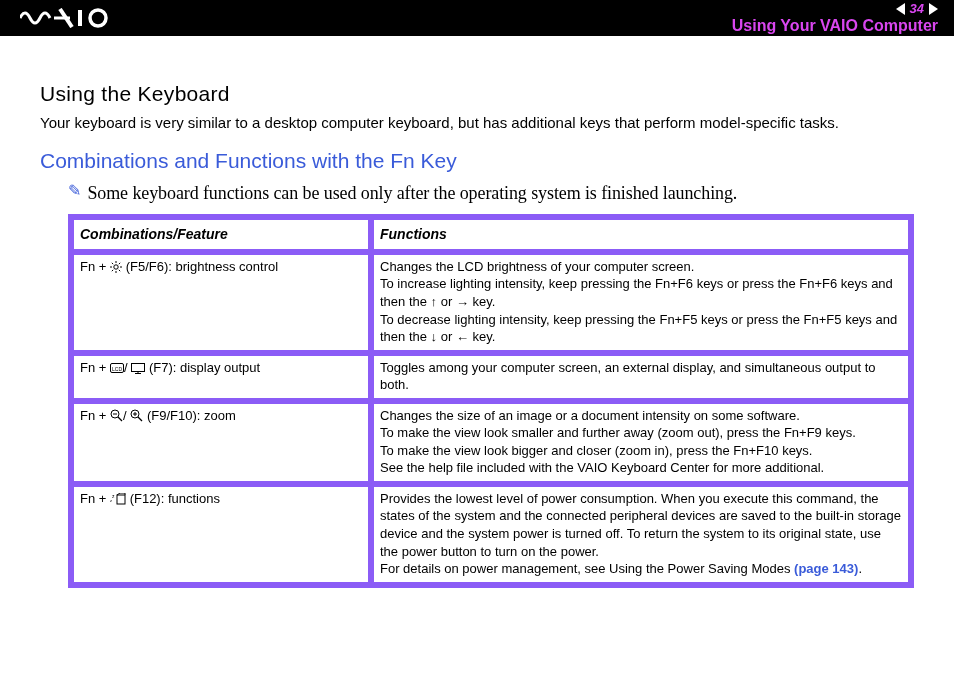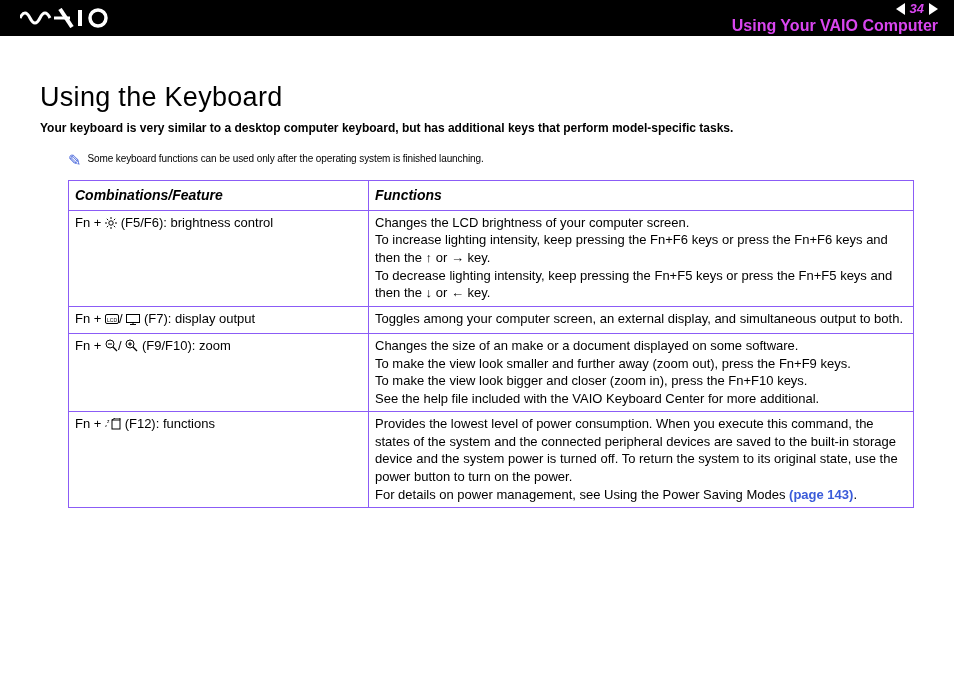--- a/index.html
+++ b/index.html
@@ -48,57 +48,56 @@
     padding: 0 2px;
   }
   .section-label {
     font-weight: bold;
     font-size: 16px;
   }
   .content {
     padding: 46px 40px 0 40px;
   }
   h1.title {
-    font-size: 27px;
+    font-size: 21px;
     font-weight: normal;
     margin: 0 0 8px 0;
     letter-spacing: 0.3px;
   }
   .intro {
-    font-size: 12px;
+    font-size: 15px;
     margin: 0 0 18px 0;
-    font-weight: bold;
   }
   h2.subhead {
     color: #3a5bd9;
     font-size: 21px;
     font-weight: normal;
     margin: 0 0 10px 0;
   }
   .note-row {
     display: flex;
     align-items: flex-start;
     gap: 6px;
     margin: 0 0 10px 28px;
   }
   .note-icon { color: #3a5bd9; font-size: 16px; margin-top:-2px;}
   .note-text {
-    font-family: Liberation Sans, sans-serif;
-    font-size: 10px;
+    font-family: Liberation Serif, serif;
+    font-size: 18px;
     letter-spacing: -0.1px;
   }
   table.fn-table {
     width: 100%;
     border-collapse: collapse;
     margin-left: 28px;
     width: calc(100% - 28px);
     font-size: 13px;
   }
   table.fn-table th, table.fn-table td {
-    border: 1px solid #8b5cf6;
+    border: 6px solid #8b5cf6;
     text-align: left;
     vertical-align: top;
     padding: 3px 6px 4px 6px;
     line-height: 1.35;
   }
   table.fn-table th {
     font-weight: bold;
     font-style: italic;
     font-size: 14px;
     padding: 5px 6px;
@@ -131,20 +130,21 @@
       <span class="page-num">34</span>
       <div class="tri-right"></div>
     </div>
     <div class="section-label">Using Your VAIO Computer</div>
   </div>
 </div>
 
 <div class="content">
   <h1 class="title">Using the Keyboard</h1>
   <p class="intro">Your keyboard is very similar to a desktop computer keyboard, but has additional keys that perform model-specific tasks.</p>
+  <h2 class="subhead">Combinations and Functions with the Fn Key</h2>
 
   <div class="note-row">
     <span class="note-icon">✎</span>
     <span class="note-text">Some keyboard functions can be used only after the operating system is finished launching.</span>
   </div>
 
   <table class="fn-table">
     <thead>
       <tr>
         <th class="col-comb">Combinations/Feature</th>
@@ -217,21 +217,21 @@
             <svg width="13" height="13" viewBox="0 0 13 13">
                 <circle cx="5" cy="5" r="4" fill="none" stroke="#000" stroke-width="1"></circle>
                 <line x1="8" y1="8" x2="12" y2="12" stroke="#000" stroke-width="1.3"></line>
                 <line x1="3" y1="5" x2="7" y2="5" stroke="#000" stroke-width="1"></line>
                 <line x1="5" y1="3" x2="5" y2="7" stroke="#000" stroke-width="1"></line>
               </svg>
           </span>
           <span class="bold">(F9/F10)</span><span>: zoom</span>
         </td>
         <td>
-          <span>Changes the size of an make or a document displayed on some software.</span><br>
+          <span>Changes the size of an image or a document intensity on some software.</span><br>
           <span>To make the view look smaller and further away (zoom out), press the </span><span class="bold">Fn+F9</span><span> keys.</span><br>
           <span>To make the view look bigger and closer (zoom in), press the </span><span class="bold">Fn+F10</span><span> keys.</span><br>
           <span>See the help file included with the </span><span class="bold">VAIO Keyboard Center</span><span> for more additional.</span>
         </td>
       </tr>
 
       <tr>
         <td>
           <span class="bold">Fn</span><span> + </span>
           <span class="icon">

